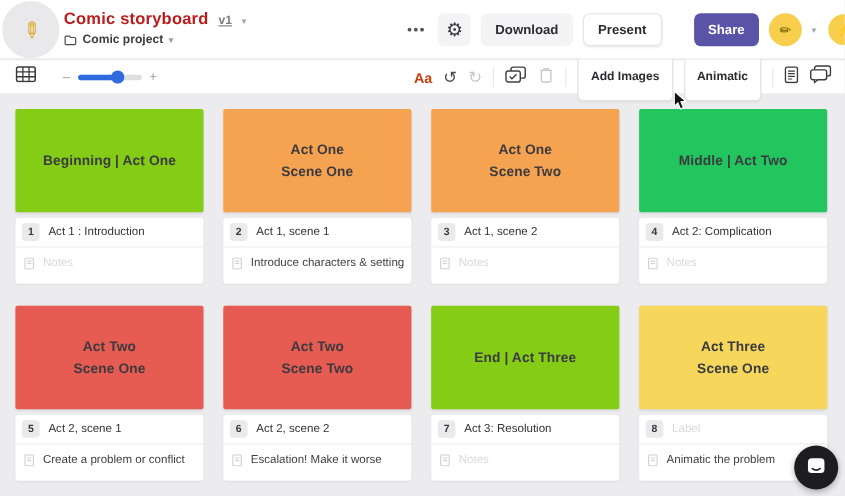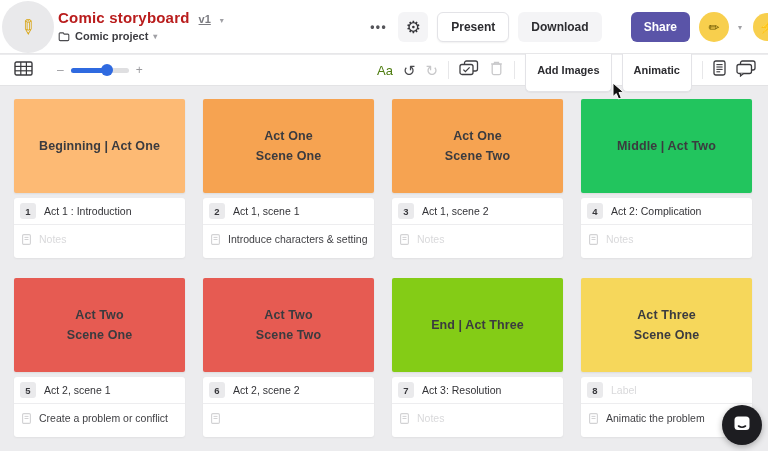--- a/index.html
+++ b/index.html
@@ -49,21 +49,21 @@
   .toolbar { position:absolute; left:0; top:55px; width:768px; height:31px;
              background:#ffffff; border-bottom:1px solid #e3e3e5;
              display:flex; align-items:center; padding:0 12px; z-index:4; }
   .grid-btn { display:flex; align-items:center; margin-left:2px; }
   .slider-group { display:flex; align-items:center; gap:7px; margin-left:24px;
                   color:#9a9a9e; font-size:12px; }
   .slider-track { position:relative; width:58px; height:5px; border-radius:3px; background:#dfdfe1; }
   .slider-fill { position:absolute; left:0; top:0; height:5px; border-radius:3px; }
   .slider-handle { position:absolute; top:-3.5px; width:12px; height:12px; border-radius:50%; }
   .toolbar-right { margin-left:auto; display:flex; align-items:center; gap:10px; }
-  .tool-label { font-size:13px; font-weight:400; color:#4d7c0f; }
+  .tool-label { font-size:13px; font-weight:700; color:#c2410c; }
   .undo { font-size:15px; color:#4a4a4e; line-height:1; }
   .redo { font-size:15px; color:#c7c7c9; line-height:1; }
   .sep { width:1px; height:18px; background:#e7e7e9; }
   .btn-small { height:44px; padding:0 11px; font-size:11px; font-weight:700;
                color:#2c2c30; background:#fff; border:1px solid #e3e3e7;
                border-radius:5px; box-shadow:0 1px 1px rgba(0,0,0,.04);
                display:flex; align-items:center; }
 
   
   .board { position:absolute; left:14px; top:99px; width:738px;
@@ -115,22 +115,22 @@
       </span>
       <span>Comic project</span>
       <span class="caret">▾</span>
     </div>
   </div>
   <div class="header-right">
     <span class="ellipsis">•••</span>
     <div class="icon-btn">
       <span>⚙</span>
     </div>
+    <div class="btn btn-download">Download</div>
     <div class="btn btn-present">Present</div>
-    <div class="btn btn-download">Download</div>
     <div class="btn btn-share" style="background-color: rgb(90, 84, 168); margin-left: 20px;">Share</div>
     <div class="avatar">
       <span>✏</span>
     </div>
     <span class="caret">▾</span>
   </div>
 </div>
 <div class="bolt-badge">
   <span>⚡</span>
 </div>
@@ -194,21 +194,21 @@
         <rect x="1" y="4.5" width="14.5" height="9" rx="2" fill="#fff" stroke="#3a3a3e" stroke-width="1.3"></rect>
         <path d="M4.5 13.5 l0 2.5 l3 -2.5" fill="#fff" stroke="#3a3a3e" stroke-width="1.2"></path>
       </svg>
     </span>
   </div>
 </div>
 
 <div class="board">
 
   <div class="cell">
-    <div class="frame" style="background-color: #fdba74;">
+    <div class="frame" style="background-color: #84cc16;">
       <div class="frame-title">Beginning | Act One</div>
     </div>
     <div class="info">
       <div class="label-row">
         <span class="badge">1</span>
         <span class="label-text">Act 1 : Introduction</span>
       </div>
       <div class="note-row">
         <span class="note-icon">
           <svg width="9" height="11" viewBox="0 0 9 11">
@@ -324,20 +324,21 @@
         <span class="label-text">Act 2, scene 2</span>
       </div>
       <div class="note-row">
         <span class="note-icon">
           <svg width="9" height="11" viewBox="0 0 9 11">
               <rect x="0.6" y="0.6" width="7.8" height="9.8" rx="1.2" fill="none" stroke="#d2d2d4" stroke-width="1.1"></rect>
               <line x1="2.5" y1="3.4" x2="6.5" y2="3.4" stroke="#d2d2d4" stroke-width="1"></line>
               <line x1="2.5" y1="5.5" x2="6.5" y2="5.5" stroke="#d2d2d4" stroke-width="1"></line>
             </svg>
         </span>
+        <span class="note-text">Escalation! Make it worse</span>
       </div>
     </div>
   </div>
 
   <div class="cell">
     <div class="frame" style="background-color: #84cc16; text-align: right;">
       <div class="frame-title">End | Act Three</div>
     </div>
     <div class="info">
       <div class="label-row">

